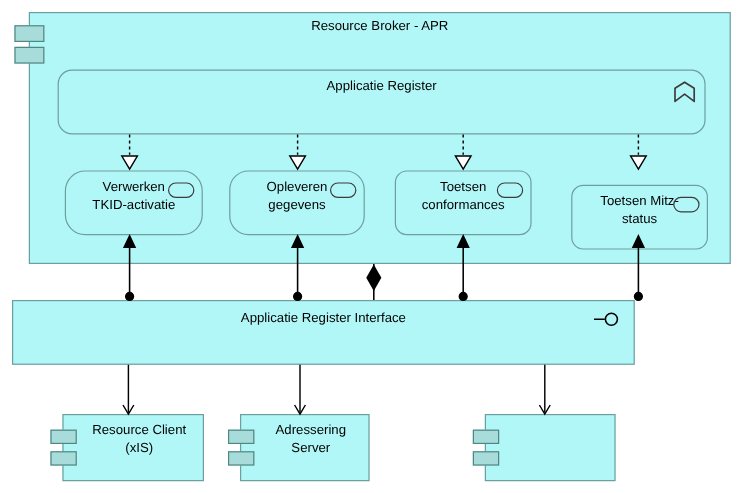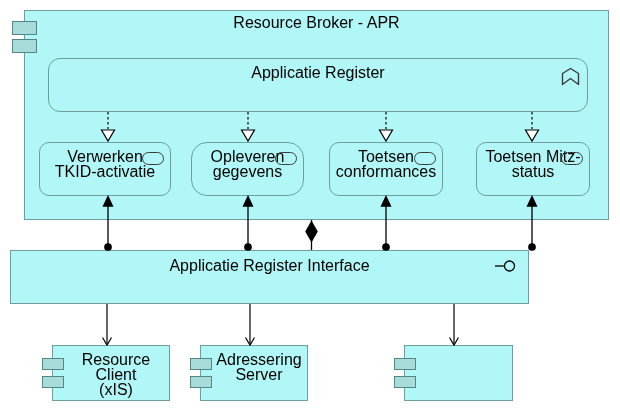--- a/index.html
+++ b/index.html
@@ -3,44 +3,44 @@
 <meta charset="utf-8">
 <style>
   html,body{margin:0;padding:0;background:#fff;}
   body{font-family:"Liberation Sans", sans-serif; color:#000;}
   #canvas{position:relative;width:620px;height:411px;background:#ffffff;overflow:hidden;}
 
   .node{position:absolute;box-sizing:border-box;background:#b2f7f7;border:1px solid #6e9e9e;}
   .rounded{border-radius:12px;}
   .rounded-sm{border-radius:10px;}
 
-  .label{white-space:pre-line;text-align:center;font-size:16px;line-height:15px;color:#000;}
+  .label{white-space:pre-line;text-align:center;font-size:11px;line-height:15px;color:#000;}
 
   
   #outer{left:24px;top:10px;width:585px;height:210px;}
   #outer-title{position:absolute;left:0;right:0;top:4px;}
 
   
   .tab{position:absolute;box-sizing:border-box;background:#a7dcda;border:1px solid #518783;}
   .tab-big{width:25px;height:14px;}
   .tab-small{width:22px;height:12px;}
 
   
   #ar-box{left:48px;top:58px;width:540px;height:54px;}
   #ar-label{position:absolute;left:0;right:0;top:6px;}
   .corner-icon{position:absolute;top:8px;right:7px;}
 
   
   .service{height:54px;top:142px;}
   .service .label{position:absolute;left:0;right:0;top:6px;}
   .stadium{position:absolute;top:9px;right:6px;width:20px;height:11px;border:1.3px solid #3c3c3c;border-radius:7px;background:transparent;}
-  #svc1{left:39px;width:132px;}
+  #svc1{left:54px;width:115px;border-radius:17px;}
   #svc2{left:191px;width:113px;border-radius:16px;}
   #svc3{left:329px;width:114px;padding-left:48px;}
-  #svc4{left:476px;width:114px;}
+  #svc4{left:476px;width:114px;margin-top:12px;}
 
   
   #iface{left:10px;top:250px;width:519px;height:54px;}
   #iface-label{position:absolute;left:0;right:0;top:7px;}
   #lollipop{position:absolute;right:8px;top:6px;}
 
   
   .comp{height:56px;top:345px;}
   .comp .label{position:absolute;left:10px;right:0;top:6px;}
   #comp1{left:52px;width:118px;}

